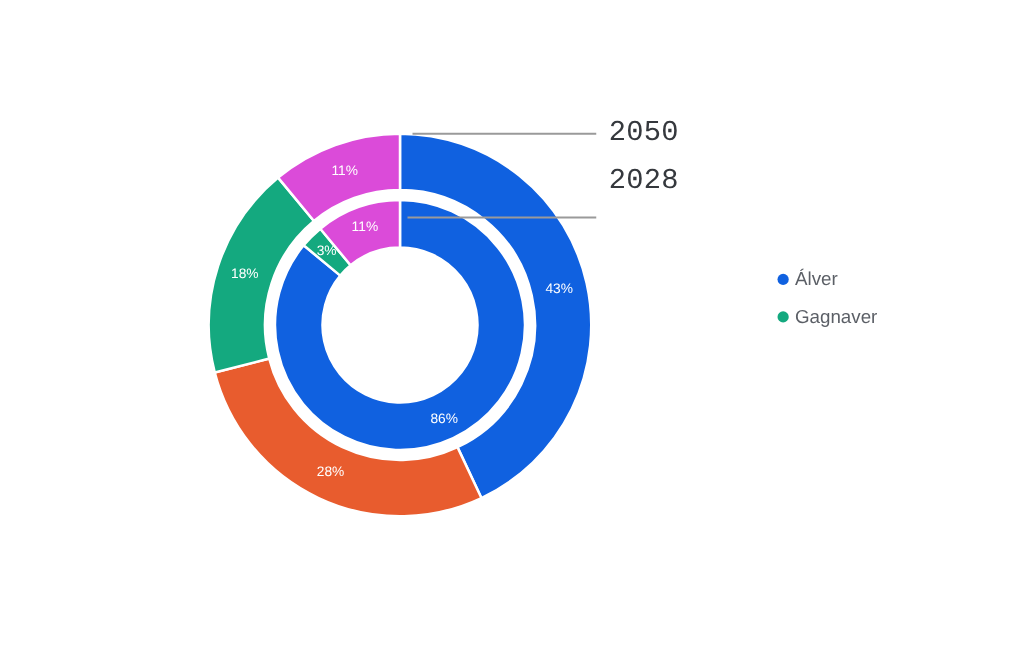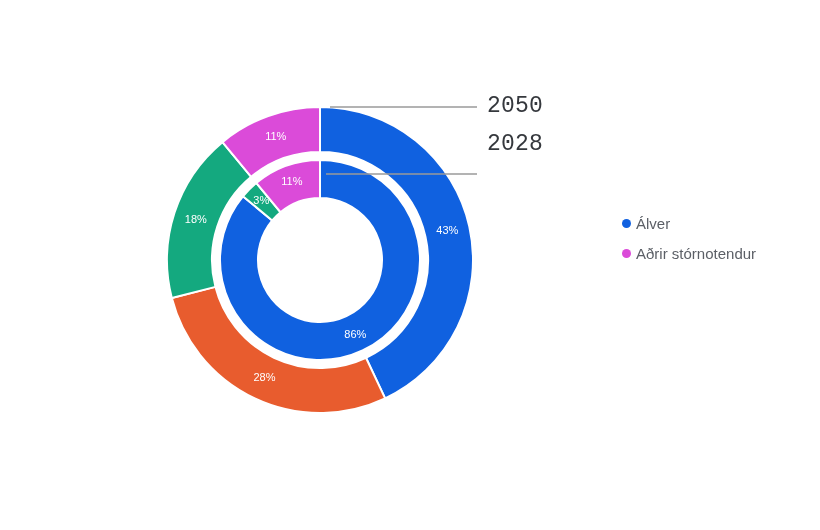--- a/index.html
+++ b/index.html
@@ -121,18 +121,18 @@
     <div class="ring-annotation" id="annot-2050">2050</div>
     <div class="ring-annotation" id="annot-2025">2028</div>
   </div>
 
   <div class="legend" id="legend">
       <div class="legend-item">
         <span class="legend-dot" style="background: rgb(16, 97, 224);"></span>
         <span class="legend-label">Álver</span>
       </div>
       <div class="legend-item">
-        <span class="legend-dot" style="background: rgb(219, 75, 217);"></span>
-        <span class="legend-label">Aðrir stórnotendur</span>
+        <span class="legend-dot" style="background: rgb(20, 169, 127);"></span>
+        <span class="legend-label">Gagnaver</span>
       </div>
     </div>
 
 </div>
 
 </body></html>

